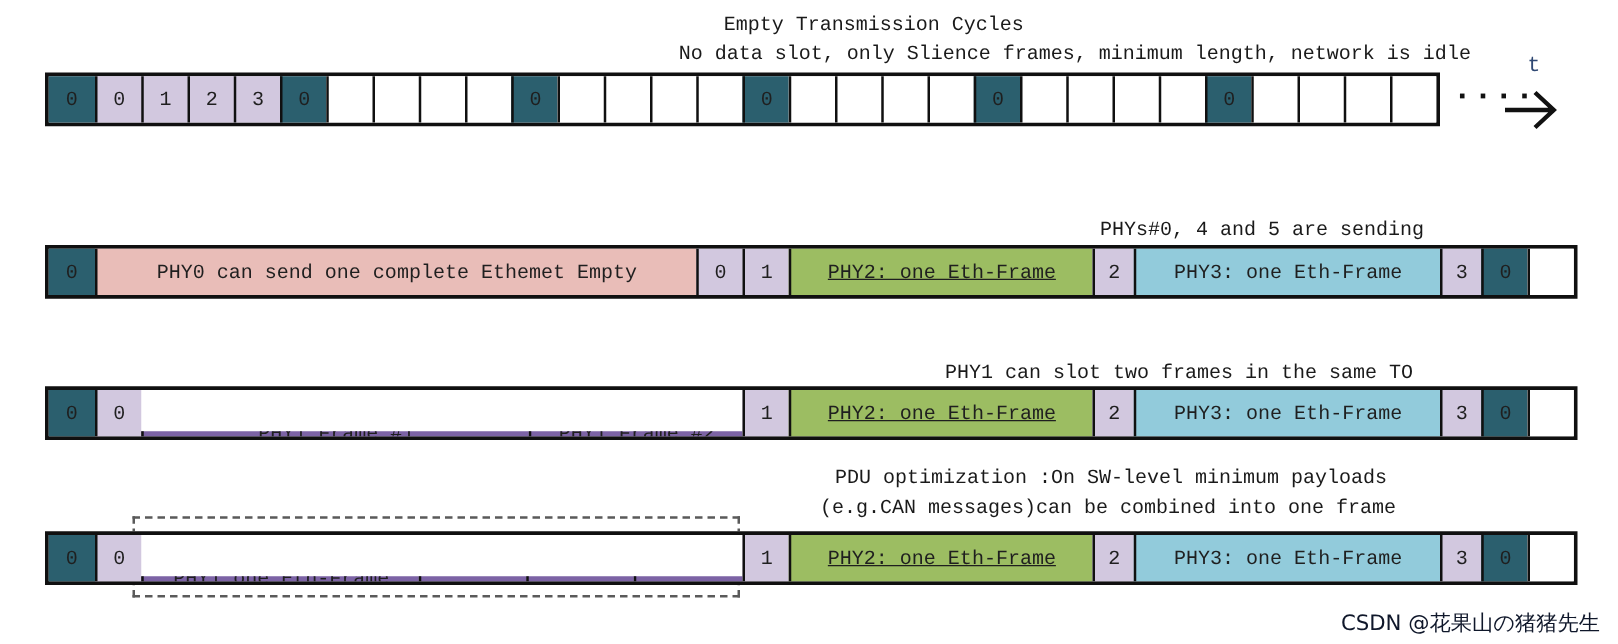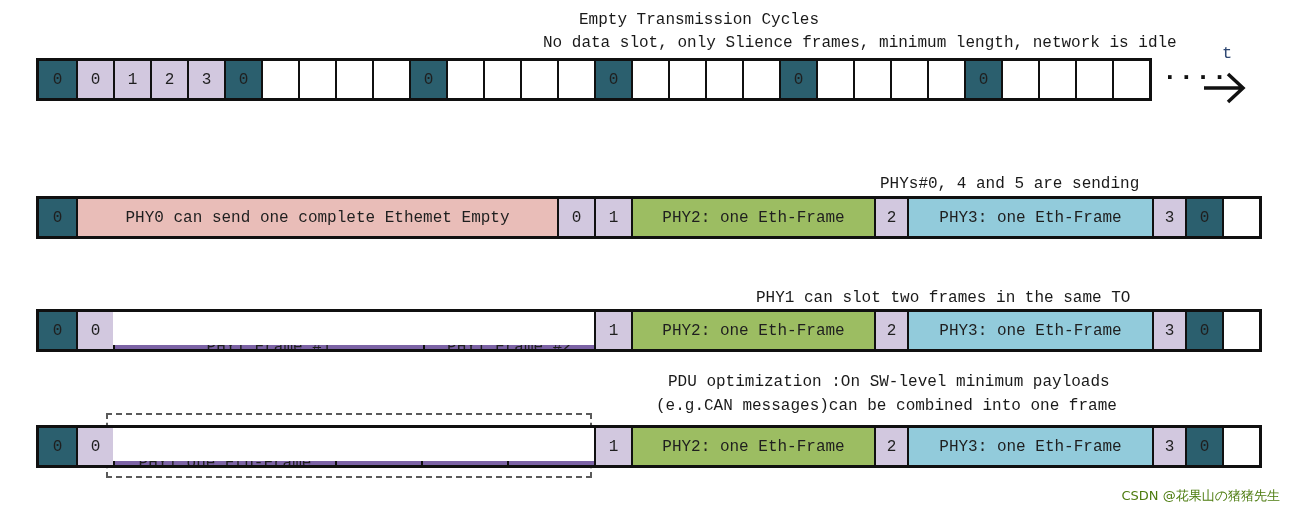--- a/index.html
+++ b/index.html
@@ -15,36 +15,36 @@
   .slot{
     flex:0 0 auto;display:flex;align-items:center;justify-content:center;
     box-sizing:border-box;border-left:2px solid var(--border);
     font-size:16px;white-space:nowrap;overflow:hidden;color:#1f1f1f;
   }
   .slot:first-child{border-left:none;}
   .slot.dark{background:var(--dark);}
   .slot.lav{background:var(--lavender);}
   .slot.white{background:#ffffff;}
   .slot.pink{background:var(--pink);}
-  .slot.green{background:var(--green);}
+  .slot.green{background:var(--green);text-decoration:underline;}
   .slot.cyan{background:var(--cyan);}
   .slot.purple{background:var(--purple);margin-top:33px;}
   .dashed-box{
     position:absolute;left:106px;top:413px;width:486px;height:65px;
     border:2px dashed #5a5a5a;box-sizing:border-box;background:transparent;
   }
   .dots{
     position:absolute;left:1162px;top:62px;font-size:26px;font-weight:bold;
     letter-spacing:1px;color:#111;
   }
   .t-label{position:absolute;left:1222px;top:44px;font-size:17px;color:var(--t_label);}
   .arrow{position:absolute;left:1202px;top:60px;}
   .watermark{
-    position:absolute;right:14px;top:487px;font-size:13px;
-    font-family:"DejaVu Sans","Liberation Sans",sans-serif;color:#4d7c0f;
+    position:absolute;right:14px;top:487px;font-size:17px;
+    font-family:"DejaVu Sans","Liberation Sans",sans-serif;color:#0f172a;
   }
 </style>
 </head>
 <body>
 
 <div id="canvas">
 
   <div class="caption" style="left:543px;top:10px;margin-left:36px;">Empty Transmission Cycles</div>
   <div class="caption" style="left:543px;top:33px;">No data slot, only Slience frames, minimum length, network is idle</div>
 

